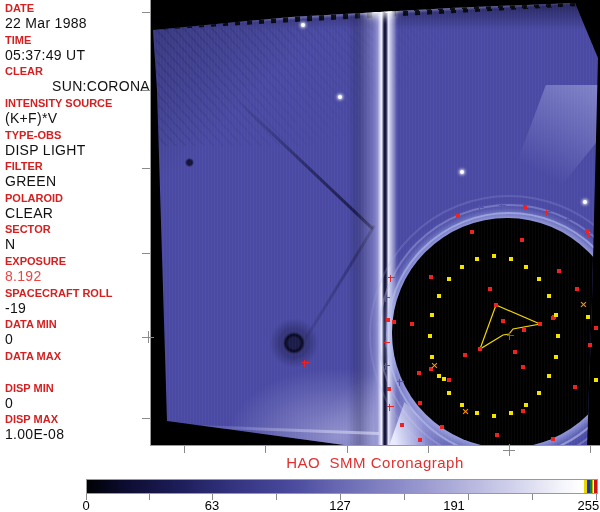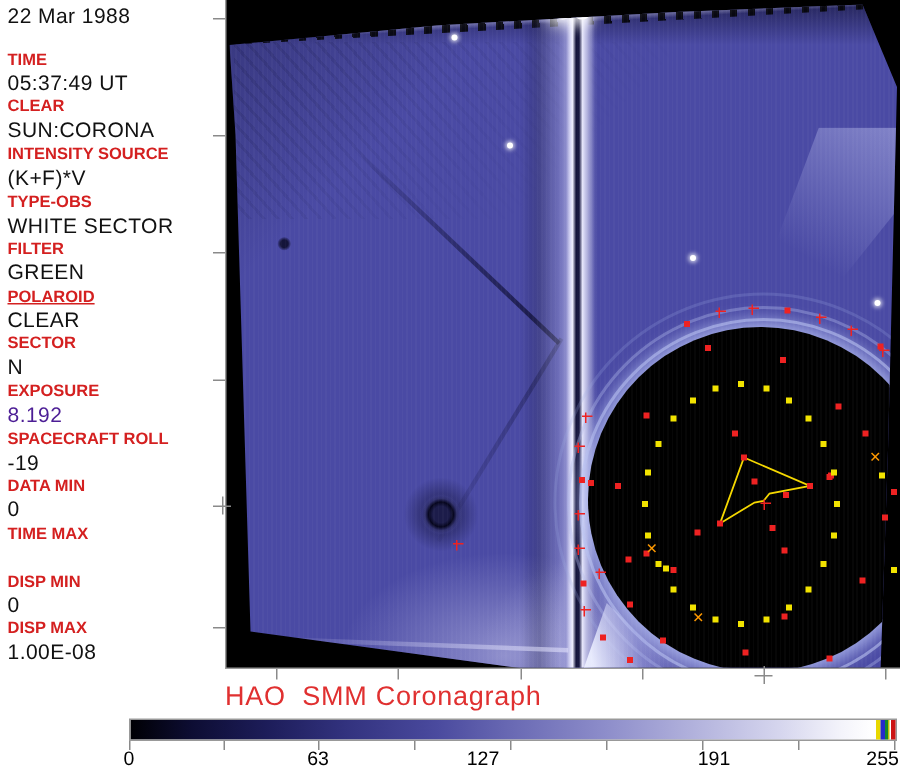--- a/index.html
+++ b/index.html
@@ -80,82 +80,83 @@
   .star{border-radius:50%;background:#fff;box-shadow:0 0 3px 1px rgba(255,255,255,.8);}
   #polysvg{position:absolute;left:0;top:0;pointer-events:none;}
 
   
   .ltick{position:absolute;width:8px;height:1px;background:#8a8a8a;left:142px;}
   .btick{position:absolute;width:1px;height:7px;background:#8a8a8a;top:446px;}
   .axcross{position:absolute;}
   .axcross i{position:absolute;background:#8a8a8a;display:block;}
 
   
-  #caption{position:absolute;left:150px;top:454px;width:450px;text-align:left;
-      font-size:18px;letter-spacing:0.5px;white-space:pre;}
+  #caption{position:absolute;left:150px;top:454px;width:450px;text-align:center;
+      font-size:15px;letter-spacing:0.5px;white-space:pre;}
   #colorbar{position:absolute;left:86px;top:479px;width:510px;height:13px;
       border:1px solid #999;box-sizing:content-box;
       background:linear-gradient(to right,#000004 0%,#0d0d33 8%,#1d1d5a 18%,#32327e 28%,
         #4a4a9e 40%,#6a6ab4 50%,#8d8dca 62%,#b3b3dd 74%,#d6d6ee 85%,#f4f4fb 93%,#ffffff 97%);}
   #colorbar span{position:absolute;top:0;height:13px;}
   .cbtick{position:absolute;width:1px;height:6px;background:#8a8a8a;top:494px;}
   .cblab{position:absolute;top:498px;font-size:13px;color:#000;transform:translateX(-50%);}
 </style>
 </head>
 <body>
 
 <div id="page">
   <div id="topline"></div>
 
   <div id="sidebar">
       <div class="pair">
+        <div class="lab" style="color: rgb(212, 32, 32);">DATE</div>
         <div class="val" style="color: rgb(17, 17, 17);">22 Mar 1988</div>
       </div>
       <div class="pair">
         <div class="lab" style="color: rgb(212, 32, 32);">TIME</div>
         <div class="val" style="color: rgb(17, 17, 17);">05:37:49 UT</div>
       </div>
       <div class="pair">
         <div class="lab" style="color: rgb(212, 32, 32);">CLEAR</div>
-        <div class="val" style="color: rgb(17, 17, 17);">SUN:CORONA</div>
+        <div class="val" style="color: rgb(17, 17, 17); text-align: right;">SUN:CORONA</div>
       </div>
       <div class="pair">
         <div class="lab" style="color: rgb(212, 32, 32);">INTENSITY SOURCE</div>
         <div class="val" style="color: rgb(17, 17, 17);">(K+F)*V</div>
       </div>
       <div class="pair">
         <div class="lab" style="color: rgb(212, 32, 32);">TYPE-OBS</div>
-        <div class="val" style="color: rgb(17, 17, 17);">WHITE SECTOR</div>
+        <div class="val" style="color: rgb(17, 17, 17);">DISP LIGHT</div>
       </div>
       <div class="pair">
         <div class="lab" style="color: rgb(212, 32, 32);">FILTER</div>
         <div class="val" style="color: rgb(17, 17, 17);">GREEN</div>
       </div>
       <div class="pair">
-        <div class="lab" style="color: rgb(212, 32, 32); text-decoration: underline;">POLAROID</div>
+        <div class="lab" style="color: rgb(212, 32, 32);">POLAROID</div>
         <div class="val" style="color: rgb(17, 17, 17);">CLEAR</div>
       </div>
       <div class="pair">
         <div class="lab" style="color: rgb(212, 32, 32);">SECTOR</div>
         <div class="val" style="color: rgb(17, 17, 17);">N</div>
       </div>
       <div class="pair">
         <div class="lab" style="color: rgb(212, 32, 32);">EXPOSURE</div>
-        <div class="val" style="color: #4c1d95;">8.192</div>
+        <div class="val" style="color: #ef4444;">8.192</div>
       </div>
       <div class="pair">
         <div class="lab" style="color: rgb(212, 32, 32);">SPACECRAFT ROLL</div>
         <div class="val" style="color: rgb(17, 17, 17);">-19</div>
       </div>
       <div class="pair">
         <div class="lab" style="color: rgb(212, 32, 32);">DATA MIN</div>
         <div class="val" style="color: rgb(17, 17, 17);">0</div>
       </div>
       <div class="pair">
-        <div class="lab" style="color: rgb(212, 32, 32);">TIME MAX</div>
+        <div class="lab" style="color: rgb(212, 32, 32);">DATA MAX</div>
       </div>
       <div class="pair">
         <div class="lab" style="color: rgb(212, 32, 32);">DISP MIN</div>
         <div class="val" style="color: rgb(17, 17, 17);">0</div>
       </div>
       <div class="pair">
         <div class="lab" style="color: rgb(212, 32, 32);">DISP MAX</div>
         <div class="val" style="color: rgb(17, 17, 17);">1.00E-08</div>
       </div>
     </div>
@@ -309,17 +310,17 @@
       <div class="cbtick" style="left: 149px;"></div>
       <div class="cbtick" style="left: 212px;"></div>
       <div class="cbtick" style="left: 276px;"></div>
       <div class="cbtick" style="left: 340px;"></div>
       <div class="cbtick" style="left: 404px;"></div>
       <div class="cbtick" style="left: 468px;"></div>
       <div class="cbtick" style="left: 532px;"></div>
       <div class="cbtick" style="left: 596px;"></div>
       <div class="cblab" style="left: 86px;">0</div>
       <div class="cblab" style="left: 212px;">63</div>
-      <div class="cblab" style="left: 322px;">127</div>
-      <div class="cblab" style="left: 476px;">191</div>
+      <div class="cblab" style="left: 340px;">127</div>
+      <div class="cblab" style="left: 454px;">191</div>
       <div class="cblab" style="left: 596px; transform: translateX(-85%);">255</div>
     </div>
 </div>
 
 </body></html>

